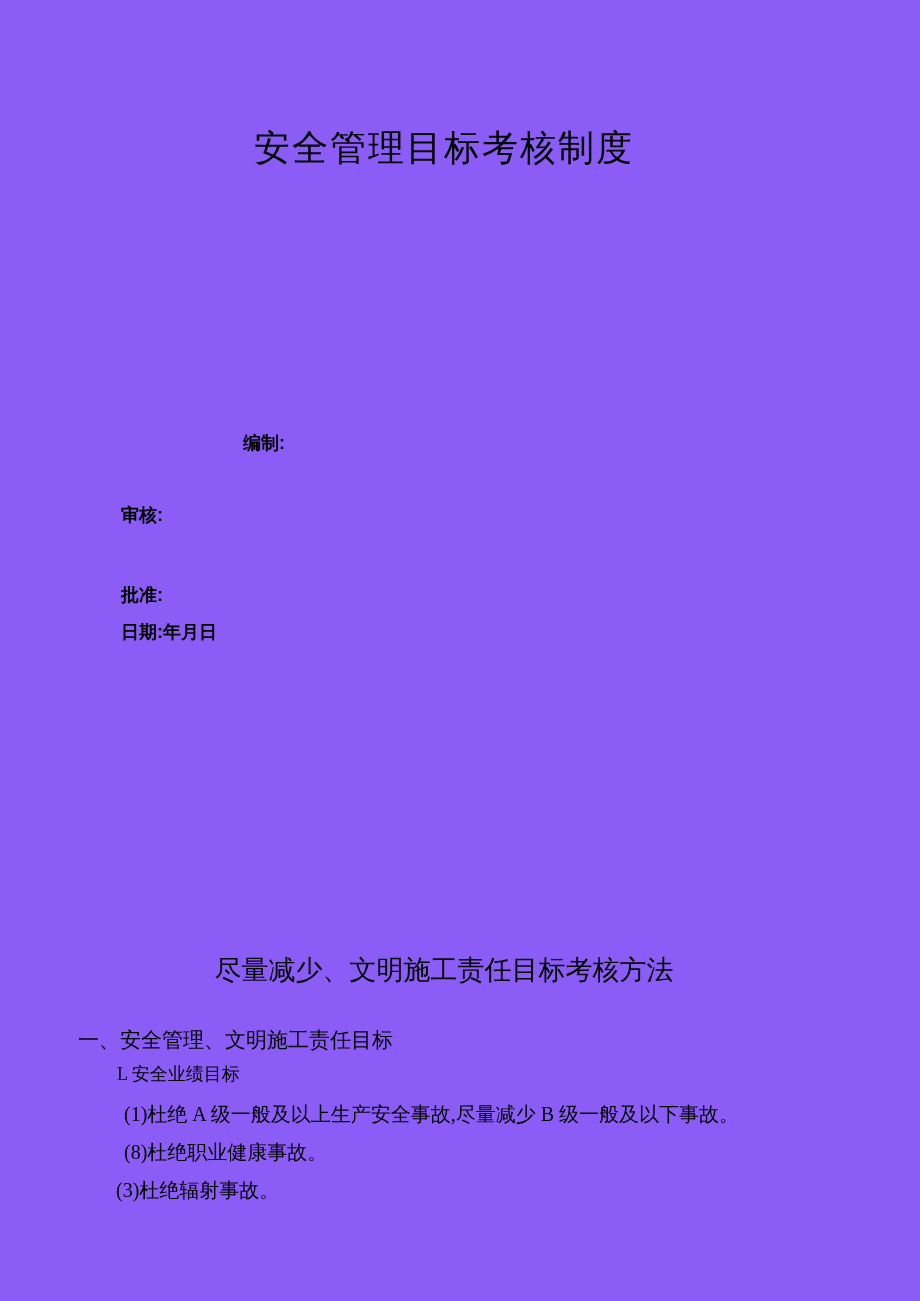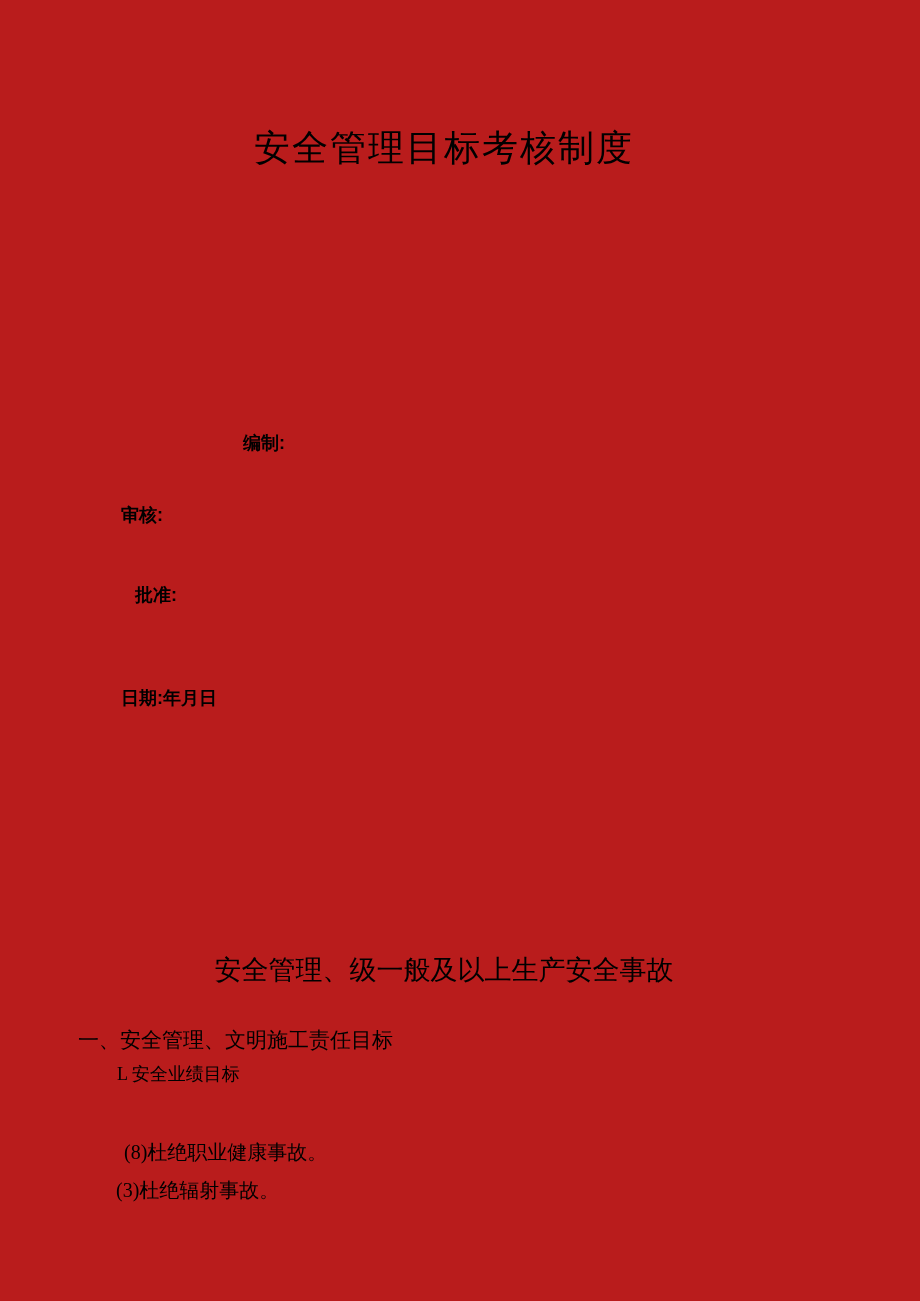--- a/index.html
+++ b/index.html
@@ -4,21 +4,21 @@
 <style>
   html, body {
     margin: 0;
     padding: 0;
     background: #ffffff;
   }
   .page {
     position: relative;
     width: 920px;
     height: 1301px;
-    background: #b91c1c;
+    background: #8b5cf6;
     color: #000000;
     overflow: hidden;
   }
   
   .doc-title {
     position: absolute;
     top: 124px;
     left: 0;
     width: 888px;              
     text-align: center;
@@ -31,22 +31,22 @@
   
   .field {
     position: absolute;
     font-family: "Liberation Sans", "DejaVu Sans", sans-serif;
     font-weight: 700;
     font-size: 18px;
     white-space: nowrap;
   }
   .field-compiler { top: 431px; left: 243px; }
   .field-reviewer { top: 503px; left: 121px; text-align: center; }
-  .field-approver { top: 583px; left: 135px; }
-  .field-date     { top: 686px; left: 121px; }
+  .field-approver { top: 583px; left: 121px; }
+  .field-date     { top: 620px; left: 121px; }
 
   
   .section-heading {
     position: absolute;
     top: 952px;
     left: 0;
     width: 888px;
     text-align: center;
     font-family: "Liberation Serif", "DejaVu Serif", serif;
     font-size: 27px;
@@ -75,24 +75,25 @@
   <div class="doc-title">安全管理目标考核制度</div>
 
   <div class="field field-compiler">编制:</div>
 
   <div class="field field-reviewer">审核:</div>
 
   <div class="field field-approver">批准:</div>
 
   <div class="field field-date">日期:年月日</div>
 
-  <div class="section-heading">安全管理、级一般及以上生产安全事故</div>
+  <div class="section-heading">尽量减少、文明施工责任目标考核方法</div>
 
   <div class="body-line line-1">一、安全管理、文明施工责任目标</div>
 
   <div class="body-line line-2">L 安全业绩目标</div>
 
+  <div class="body-line line-3">(1)杜绝 A 级一般及以上生产安全事故,尽量减少 B 级一般及以下事故。</div>
 
   <div class="body-line line-4">(8)杜绝职业健康事故。</div>
 
   <div class="body-line line-5">(3)杜绝辐射事故。</div>
 
 </div>
 
 </body></html>

